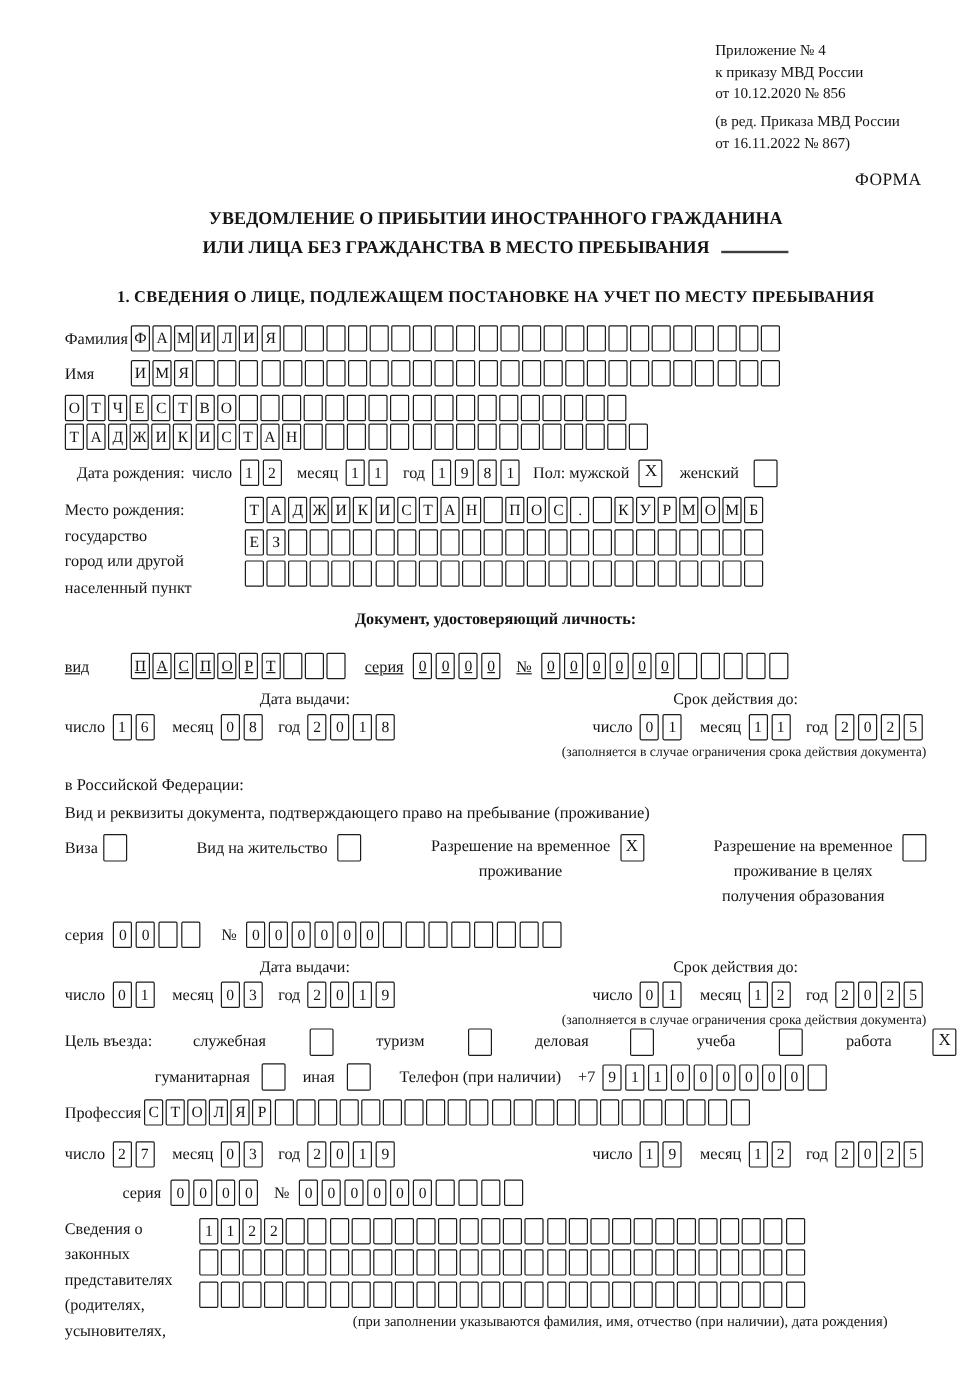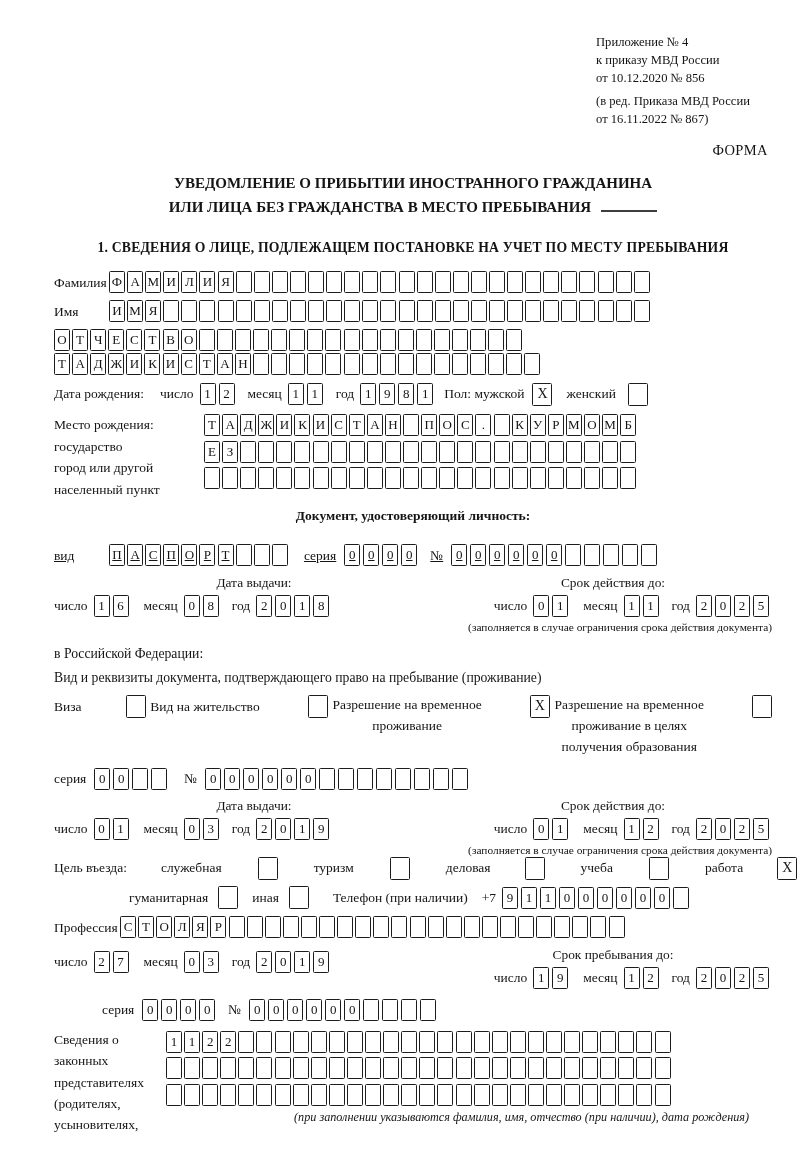--- a/index.html
+++ b/index.html
@@ -13,21 +13,21 @@
 
   .title { text-align:center; font-weight:bold; font-size:15px; margin-top:12px; line-height:1.6; }
   .underline-blank { display:inline-block; width:56px; height:13px; border-bottom:2px solid #3d3d3d; margin-left:10px; }
 
   .sec1 { text-align:center; font-weight:bold; font-size:13.7px; margin-top:21px; letter-spacing:.2px; }
 
   .frow { display:flex; align-items:flex-start; margin-top:5px; }
   .flabel { line-height:24px; flex:0 0 auto; }
   .lblcol div { line-height:21.4px; }
   .w55 { flex:0 0 55px; } .w146 { flex:0 0 146px; } .w120 { flex:0 0 120px; }
-  .w150 { flex:0 0 150px; } .w100 { flex:0 0 100px; } .w66 { flex:0 0 66px; } .w112 { flex:0 0 112px; }
+  .w150 { flex:0 0 150px; } .w100 { flex:0 0 100px;text-align:right; } .w66 { flex:0 0 66px; } .w112 { flex:0 0 112px; }
 
   .cells { display:flex; flex:0 0 auto; }
   .cell { flex:0 0 16px; width:16px; height:22px; border:1.5px solid #1c1c1c; border-radius:1.5px;
           margin-right:2.1px; display:inline-flex; align-items:center; justify-content:center;
           font-size:13px; background:#fff; }
   .sp .cell { margin-right:3px; }
   .cellrows .cells { margin-bottom:4.5px; }
 
   .cb { display:inline-flex; width:20px; height:23px; border:1.6px solid #1c1c1c; border-radius:1.5px;
         align-items:center; justify-content:center; font-size:14px; flex:0 0 auto; background:#fff; }
@@ -40,25 +40,25 @@
 
   .dpair { display:flex; margin-top:7px; }
   .dg-left { width:400px; }
   .dg-right { flex:1; }
   .dg-head { text-align:center; font-size:13.4px; }
   .dg-line { display:flex; align-items:center; margin-top:3px; }
   .note { text-align:right; font-size:11.4px; margin-top:3px; }
 
   .intro { margin-top:9px; font-size:13.7px; line-height:1.75; }
   .opts { display:flex; justify-content:space-between; align-items:flex-start; margin-top:5px; }
-  .opt { display:flex; align-items:flex-start;gap:40px; }
+  .opt { display:flex; align-items:flex-start; }
   .opt .cb { margin-left:8px; }
   .optlines { text-align:center; line-height:1.55; }
 
-  .reps-note { font-size:12.2px; margin-top:4px; padding-left:128px;font-style:italic; }
+  .reps-note { font-size:12.2px; margin-top:4px; padding-left:128px; }
 </style>
 </head>
 <body>
 
 <div class="page">
 
   <div class="appendix">
     <div>Приложение № 4</div>
     <div>к приказу МВД России</div>
     <div>от 10.12.2020 № 856</div>
@@ -606,21 +606,20 @@
         <span class="lbl ml10 mr6">год</span>
         <div class="cells sp">
             <span class="cell">2</span>
             <span class="cell">0</span>
             <span class="cell">1</span>
             <span class="cell">9</span>
           </div>
       </div>
     </div>
     <div class="dg-right">
-      <div class="dg-head">Срок пребывания до:</div>
       <div class="dg-line" style="justify-content:flex-end;">
         <span class="lbl mr6">число</span>
         <div class="cells sp">
             <span class="cell">1</span>
             <span class="cell">9</span>
           </div>
         <span class="lbl ml12 mr6">месяц</span>
         <div class="cells sp">
             <span class="cell">1</span>
             <span class="cell">2</span>

